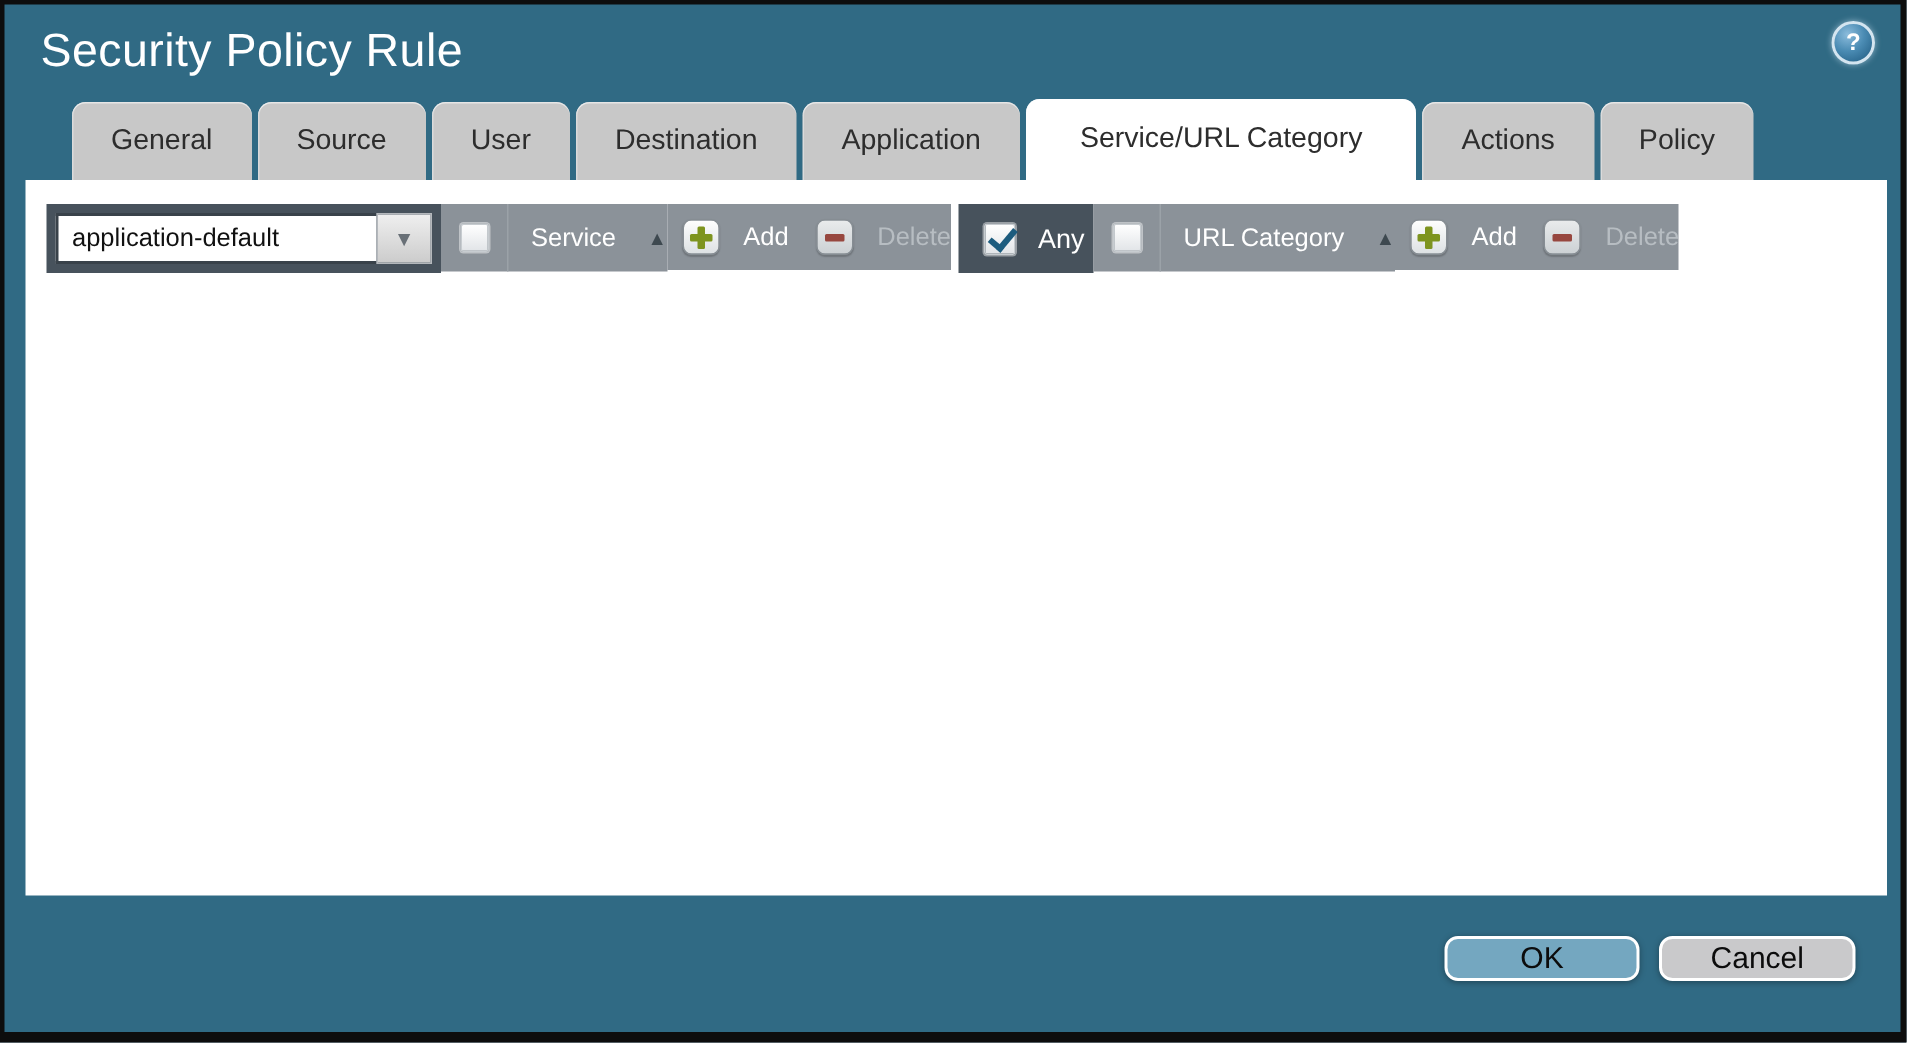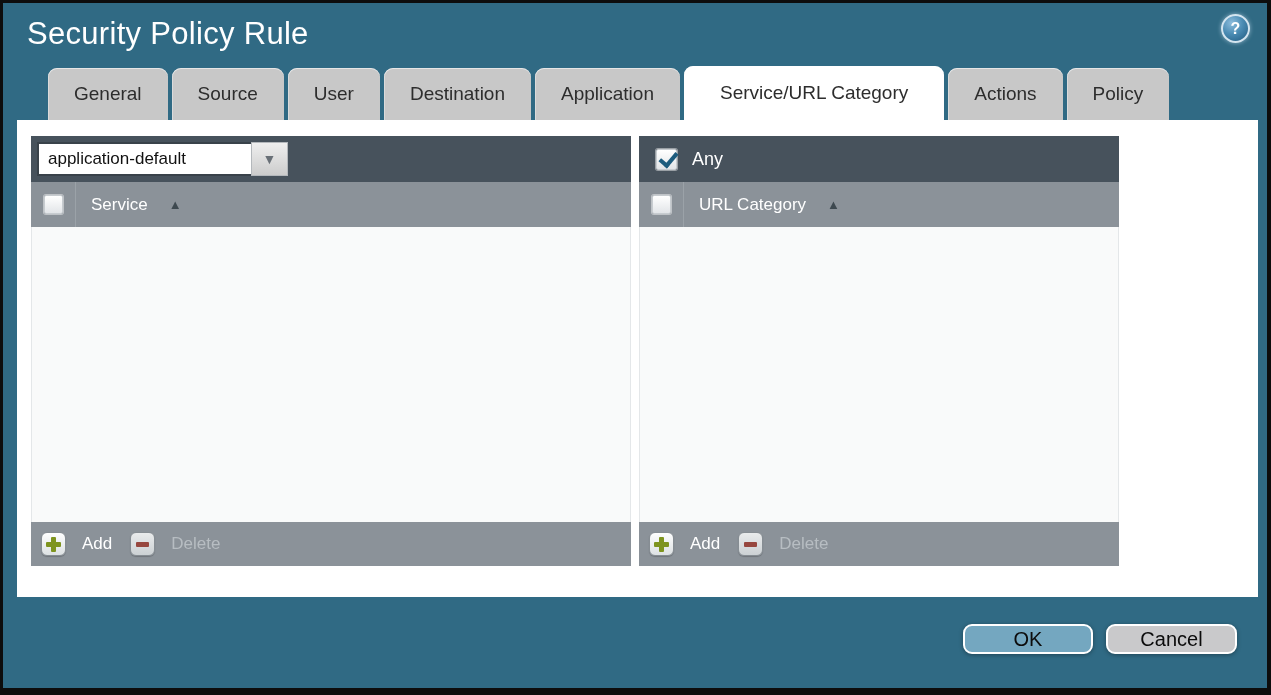--- a/index.html
+++ b/index.html
@@ -83,21 +83,21 @@
     width: 1241px;
     height: 477px;
     background: #ffffff;
     z-index: 2;
   }
   .panel {
     position: absolute;
     top: 16px;
     height: 430px;
     display: flex;
-    flex-direction: column;
+    flex-direction: row;
   }
   .panel.left  { left: 14px;  width: 600px; }
   .panel.right { left: 622px; width: 480px; }
 
   .panel-toolbar {
     height: 46px;
     background: #47525c;
     display: flex;
     align-items: center;
     padding: 0 6px;

